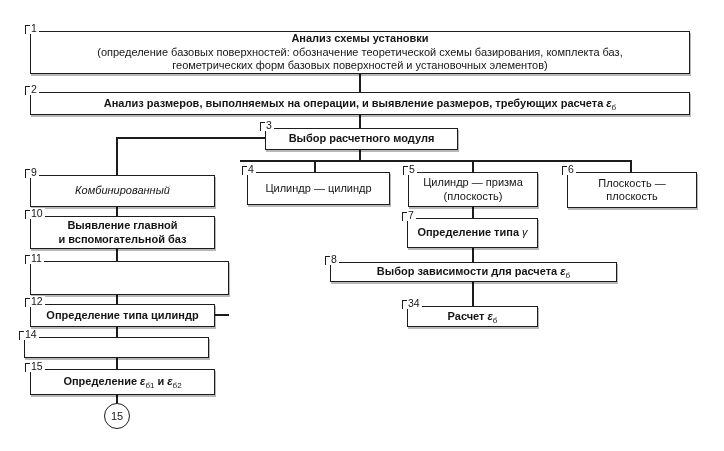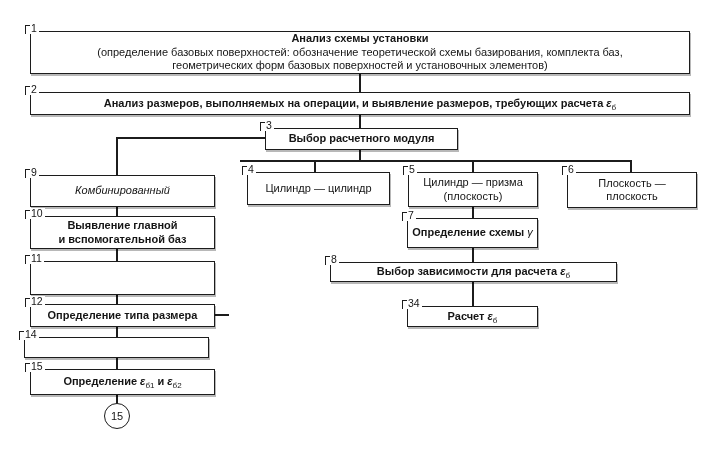--- a/index.html
+++ b/index.html
@@ -95,21 +95,21 @@
     <div class="txt"><span>Цилиндр — призма</span><br><span>(плоскость)</span></div>
   </div>
 
   <div class="bx" style="left:567px;top:172px;width:130px;height:36px">
     <span class="num">6</span>
     <div class="txt"><span>Плоскость —</span><br><span>плоскость</span></div>
   </div>
 
   <div class="bx" style="left:407px;top:218px;width:131px;height:30px">
     <span class="num">7</span>
-    <div class="txt"><span style="font-weight: bold;">Определение схемы </span><span style="font-style: italic;">γ</span></div>
+    <div class="txt"><span style="font-weight: bold;">Определение типа </span><span style="font-style: italic;">γ</span></div>
   </div>
 
   <div class="bx" style="left:330px;top:262px;width:287px;height:20px">
     <span class="num">8</span>
     <div class="txt"><span style="font-weight: bold;">Выбор зависимости для расчета </span><span style="font-weight: bold; font-style: italic;">ε</span><sub>б</sub></div>
   </div>
 
   <div class="bx" style="left:407px;top:306px;width:131px;height:21px">
     <span class="num">34</span>
     <div class="txt"><span style="font-weight: bold;">Расчет </span><span style="font-weight: bold; font-style: italic;">ε</span><sub>б</sub></div>
@@ -118,27 +118,27 @@
   <div class="bx" style="left:30px;top:175px;width:185px;height:32px">
     <span class="num">9</span>
     <div class="txt"><span style="font-style: italic; text-align: right;">Комбинированный</span></div>
   </div>
 
   <div class="bx" style="left:30px;top:216px;width:185px;height:33px">
     <span class="num">10</span>
     <div class="txt"><span style="font-weight: bold; margin-top: 24px;">Выявление главной</span><br><span style="font-weight: bold;">и вспомогательной баз</span></div>
   </div>
 
-  <div class="bx" style="left:30px;top:261px;width:185px;height:34px">
+  <div class="bx" style="left:30px;top:261px;width:199px;height:34px">
     <span class="num">11</span>
   </div>
 
   <div class="bx" style="left:30px;top:304px;width:185px;height:23px">
     <span class="num">12</span>
-    <div class="txt"><span style="font-weight: bold;">Определение типа размера</span></div>
+    <div class="txt"><span style="font-weight: bold;">Определение типа цилиндр</span></div>
   </div>
 
 
   <div class="bx" style="left:24px;top:337px;width:185px;height:21px">
     <span class="num">14</span>
   </div>
 
   <div class="bx" style="left:30px;top:369px;width:185px;height:26px">
     <span class="num">15</span>
     <div class="txt"><span style="font-weight: bold;">Определение </span><span style="font-weight: bold; font-style: italic;">ε</span><sub>б1</sub><span style="font-weight: bold;"> и </span><span style="font-weight: bold; font-style: italic;">ε</span><sub>б2</sub></div>

